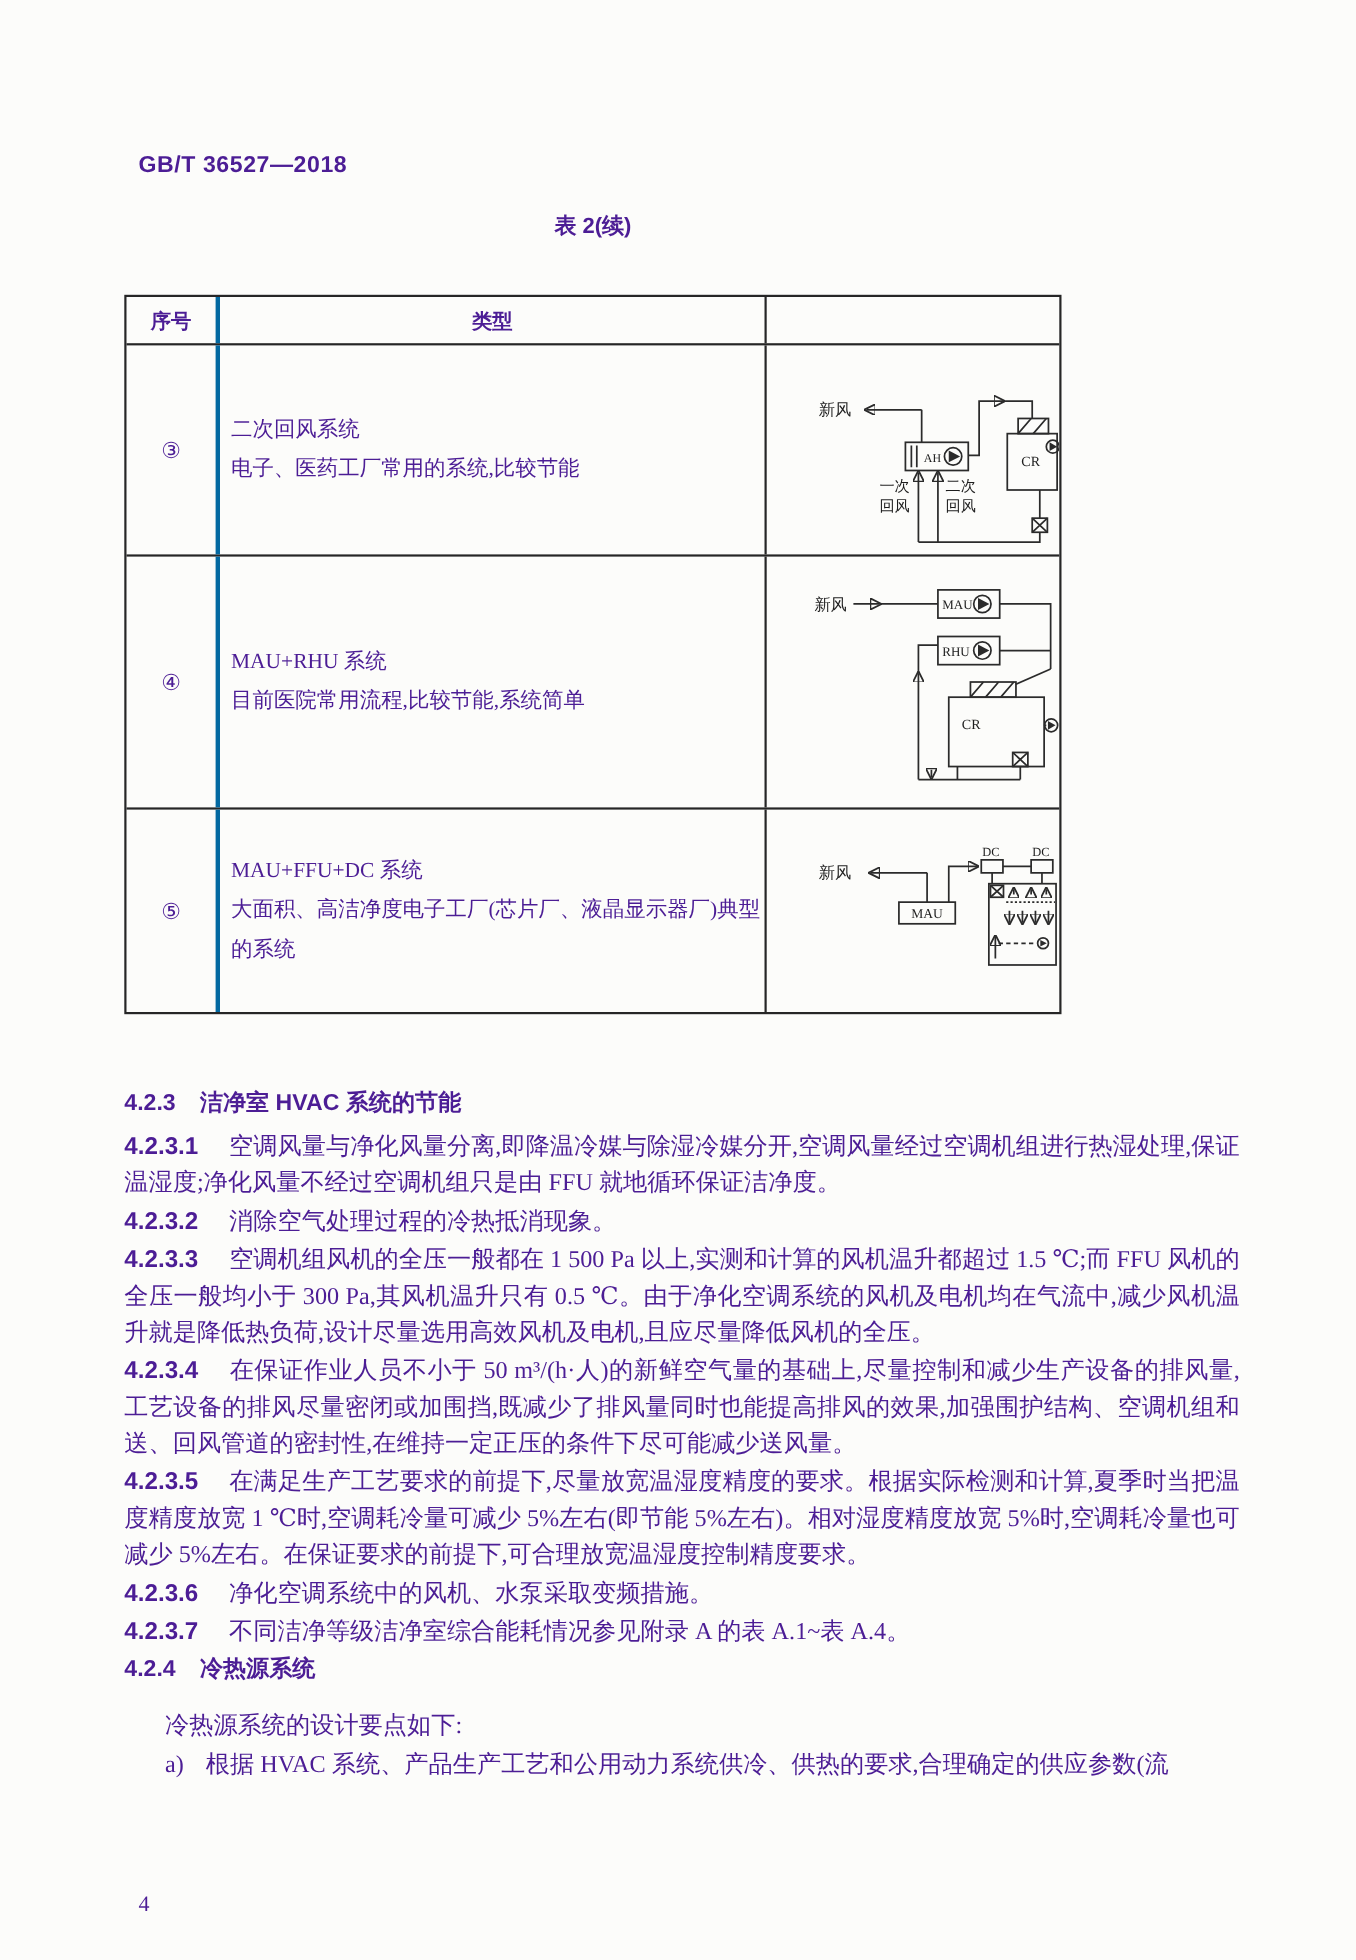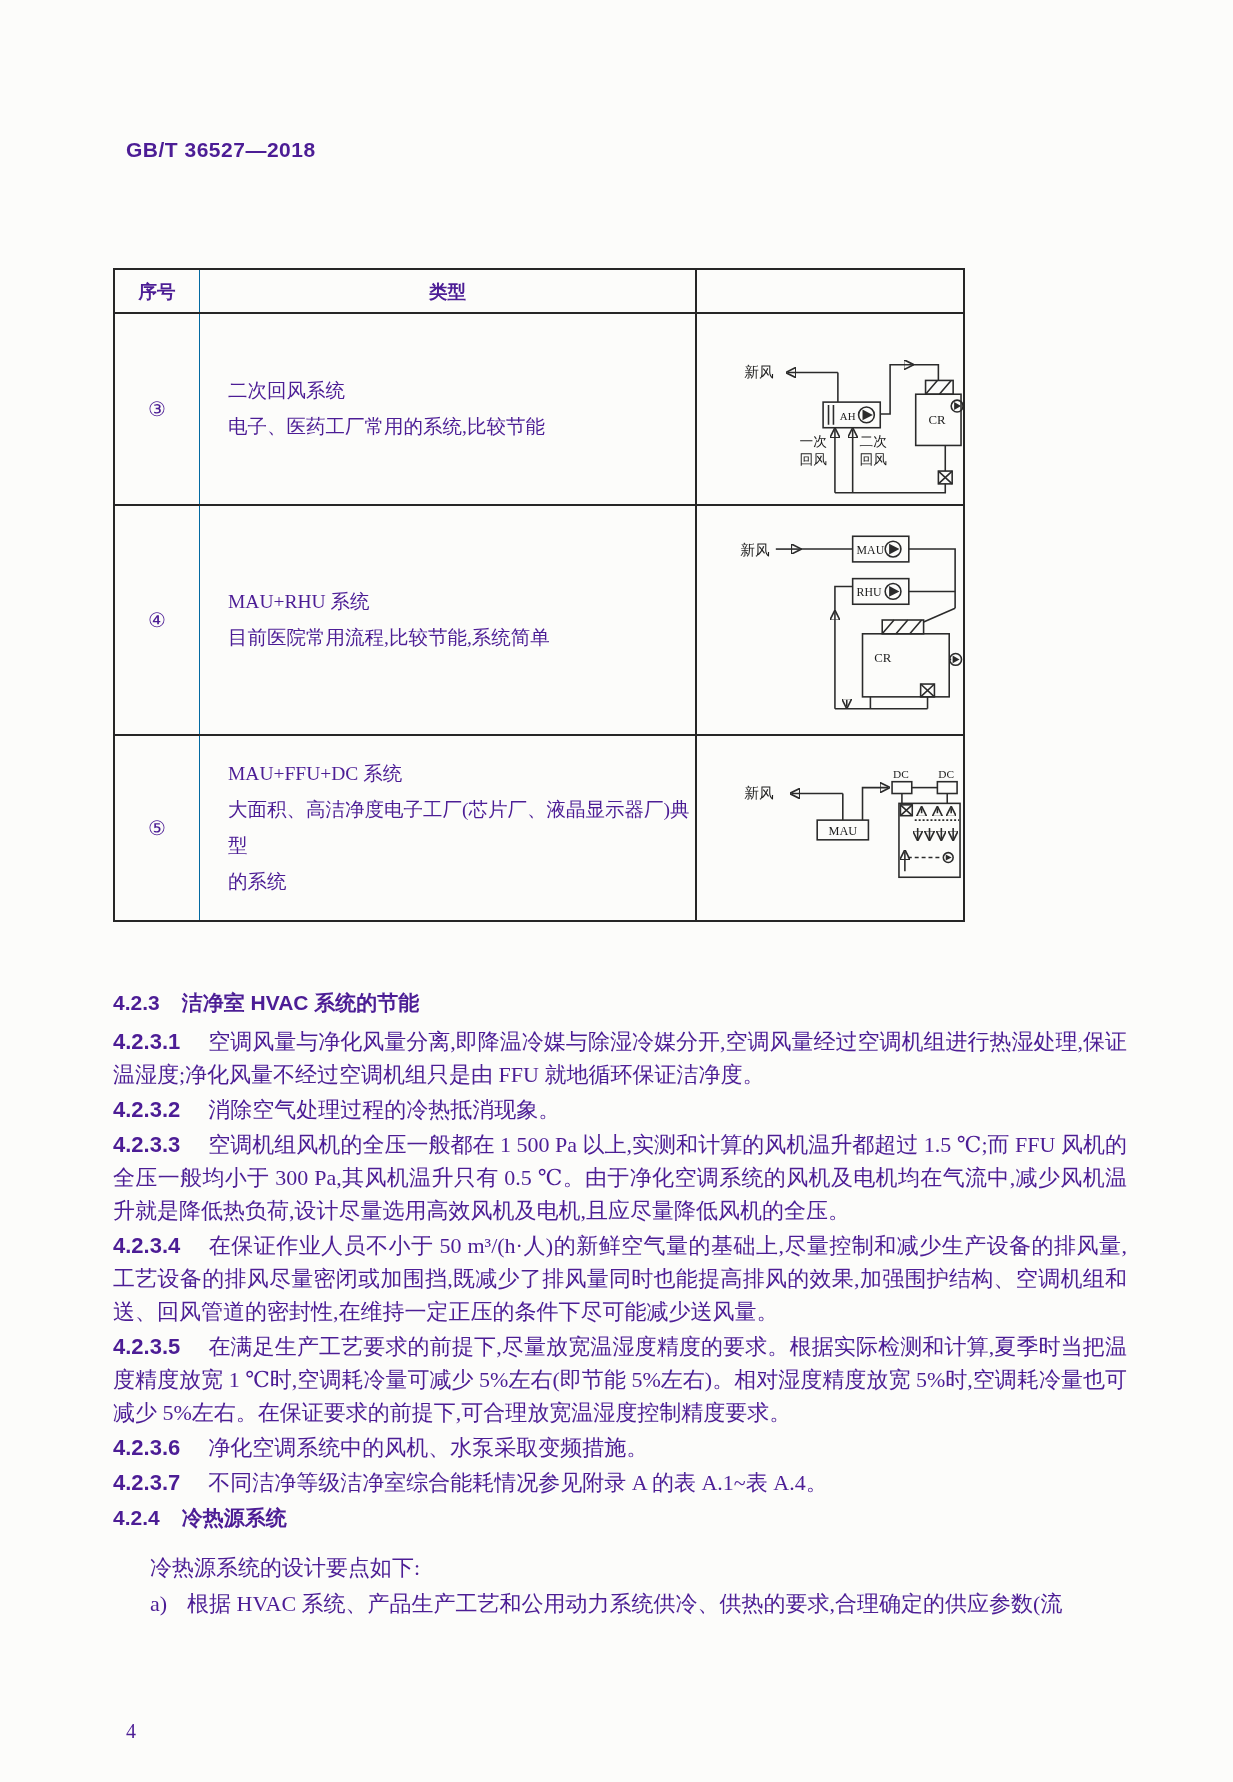--- a/index.html
+++ b/index.html
@@ -20,27 +20,27 @@
   }
   .spec-table {
     position:absolute; left:113px; top:268px; width:852px;
     border:2.5px solid #262626; box-sizing:border-box; background:transparent;
   }
   .t-row { display:grid; grid-template-columns:85px 497px 1fr; }
   .t-row + .t-row { border-top:2px solid #262626; }
   .t-head { height:42px; }
   .r1 { height:190px; } .r2 { height:228px; } .r3 { height:184px; }
   .c-no {
-    border-right:1px solid #0369a1; box-sizing:border-box;
+    border-right:4px solid #0369a1; box-sizing:border-box;
     display:flex; align-items:center; justify-content:center; font-size:20px;
   }
   .c-type {
     border-right:2px solid #262626; box-sizing:border-box;
     display:flex; flex-direction:column; justify-content:center;
-    padding-left:28px; font-size:19.5px; line-height:36px;
+    padding-left:10px; font-size:19.5px; line-height:36px;
   }
   .c-diag { display:flex; align-items:center; justify-content:center; overflow:hidden; }
   .t-head .c-no, .t-head .c-type, .t-head .c-diag {
     font-family:"Liberation Sans","DejaVu Sans",sans-serif;
     font-weight:700; font-size:18.5px; padding:0; line-height:normal;
     flex-direction:row; align-items:center; justify-content:center;
   }
   .body-text {
     position:absolute; left:113px; top:986px; width:1014px;
     font-size:22px; line-height:33px; text-align:justify;
@@ -63,20 +63,21 @@
   .diag path, .diag rect, .diag circle, .diag line { fill:none; stroke:#2b2b2b; stroke-width:1.6; }
   .diag polygon { fill:#2b2b2b; stroke:none; }
   .diag text { fill:#1d1d1d; stroke:none; font-family:inherit; }
 </style>
 </head>
 <body>
 
 <div class="page">
 
   <div class="doc-code">GB/T 36527—2018</div>
+  <div class="table-title">表 2(续)</div>
 
   <div class="spec-table">
 
     <div class="t-row t-head">
       <div class="c-no">序号</div>
       <div class="c-type">类型</div>
     </div>
 
     <div class="t-row r1">
       <div class="c-no">③</div>

